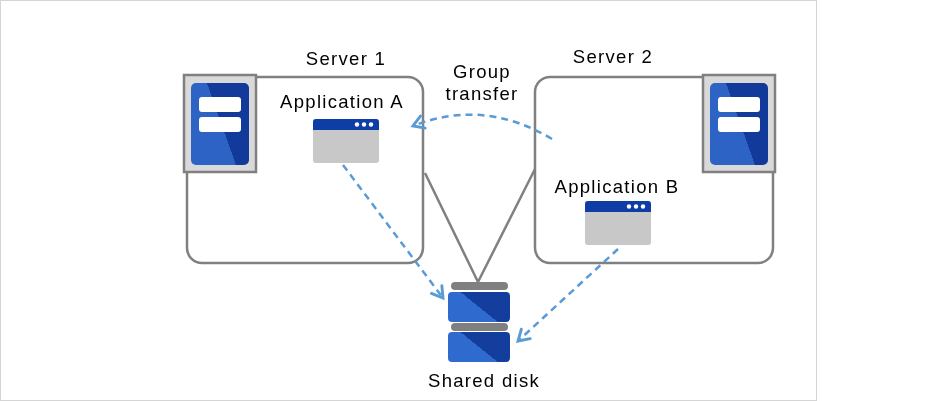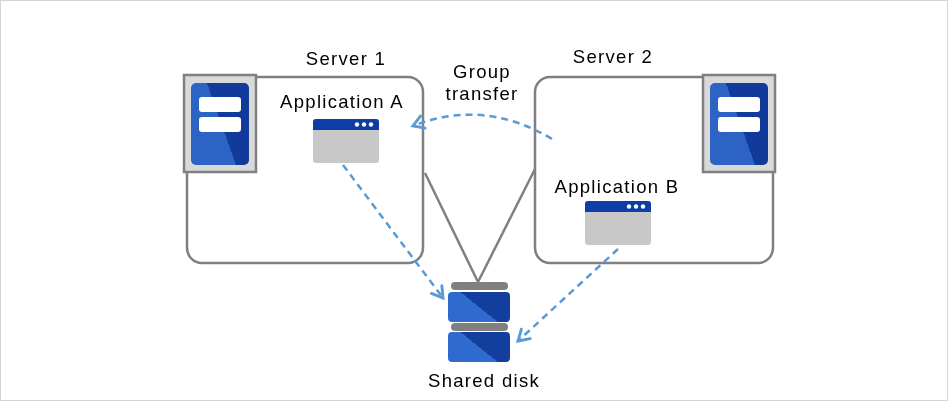--- a/index.html
+++ b/index.html
@@ -1,18 +1,18 @@
 <!DOCTYPE html>
 <html><head>
 <meta charset="utf-8">
 <style>
   html, body { margin: 0; padding: 0; background: #fff; }
   .canvas {
     position: relative;
-    width: 948px;
+    width: 817px;
     height: 401px;
     box-sizing: border-box;
     border: 1px solid #d5d5d5;
     background: #ffffff;
     font-family: "Liberation Sans", sans-serif;
     overflow: hidden;
   }
   svg { display: block; }
   .lbl {
     font-family: "Liberation Sans", sans-serif;

